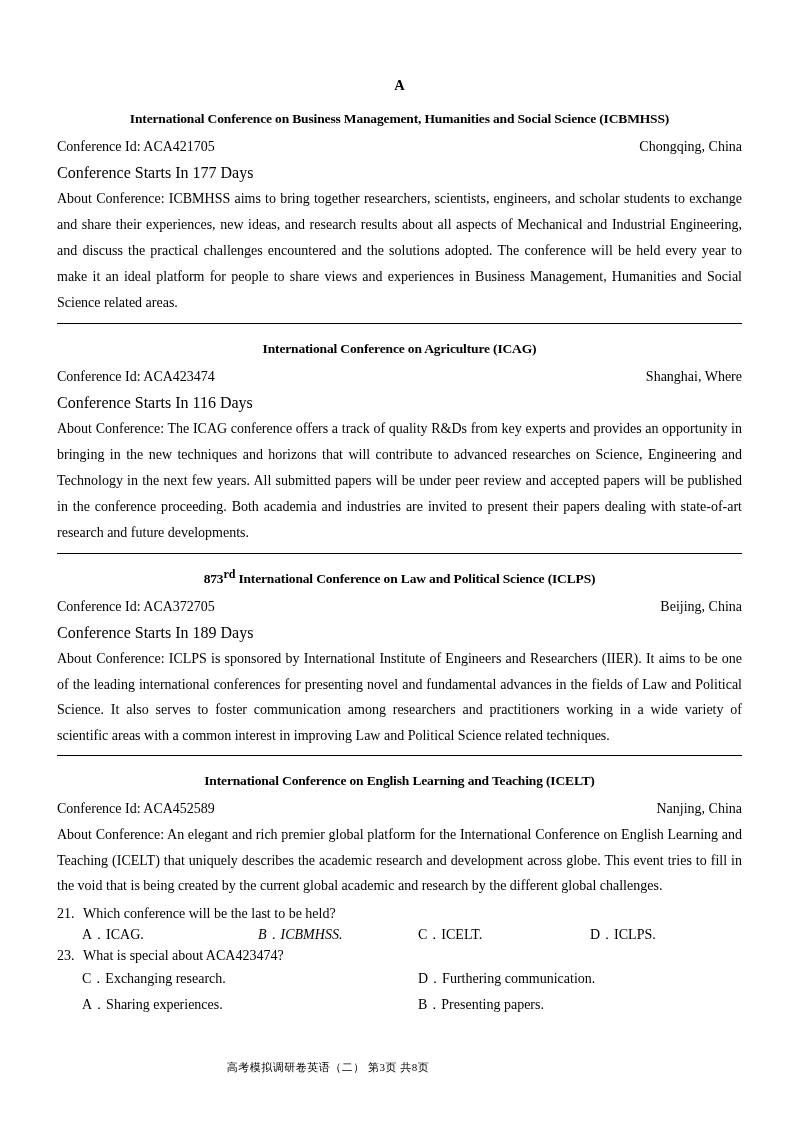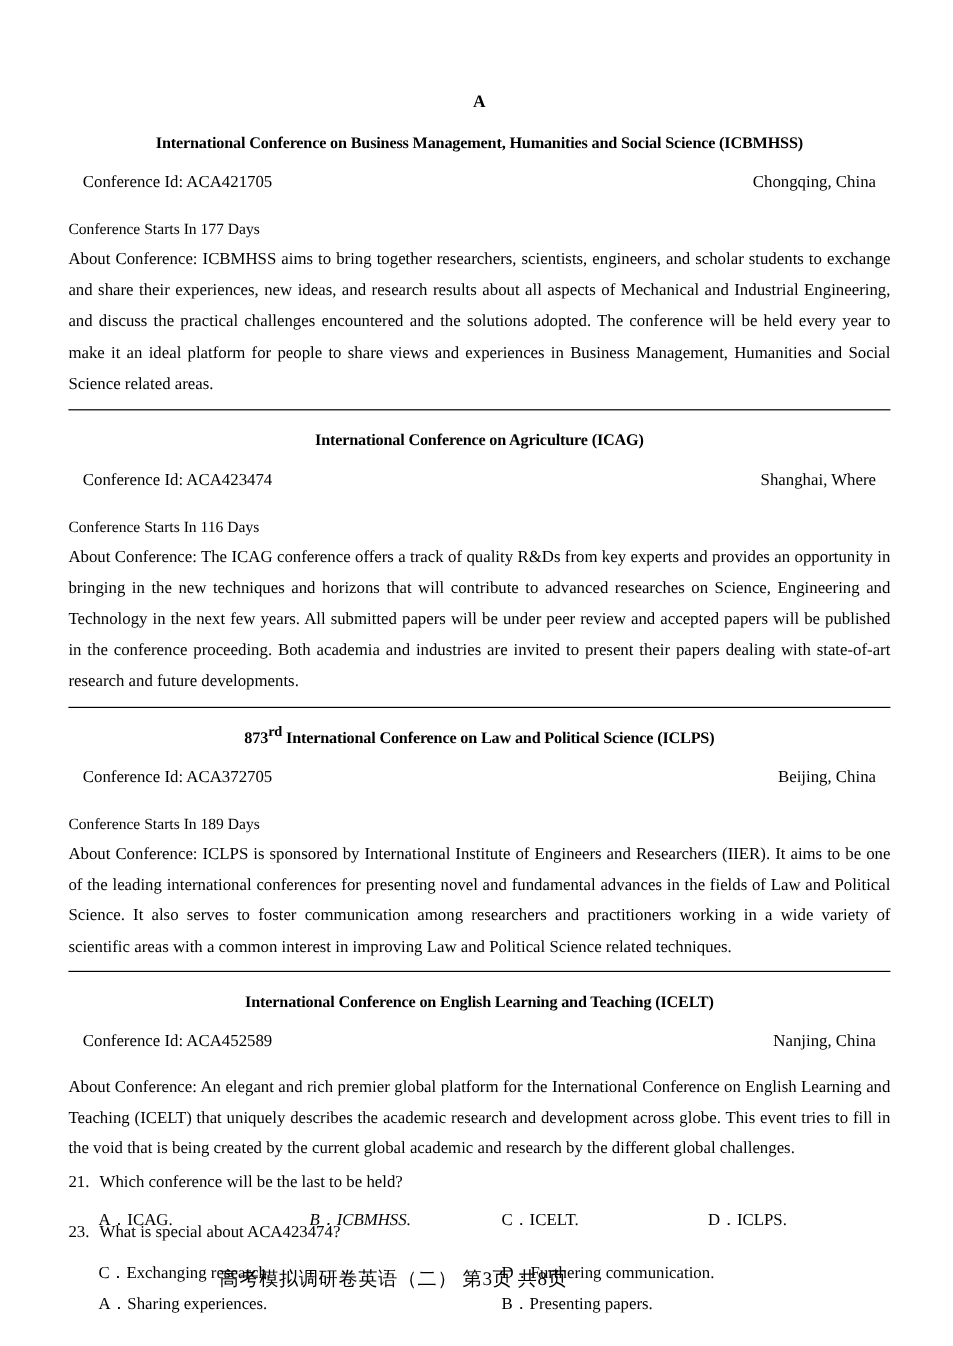--- a/index.html
+++ b/index.html
@@ -50,27 +50,27 @@
     vertical-align: super;
     line-height: 0;
   }
 
   .meta-row {
     display: flex;
     justify-content: space-between;
     align-items: baseline;
     font-size: 14px;
     line-height: 26px;
-    margin: 12px;
+    margin: 0;
   }
   .meta-left { white-space: nowrap; }
   .meta-right { white-space: nowrap; }
 
   .meta-single {
-    font-size: 13px;
+    font-size: 16px;
     line-height: 26px;
     margin: 0;
   }
 
   .about {
     font-size: 14px;
     line-height: 26px;
     text-align: justify;
     text-justify: inter-word;
     margin: 0;
@@ -101,36 +101,35 @@
   .opts {
     position: relative;
     height: 21px;
     font-size: 14px;
     line-height: 21px;
   }
   .opts.two-col { height: 26px; line-height: 26px; }
   .opt {
     position: absolute;
     white-space: nowrap;
-    margin-top: 11px;
   }
   .opt.c1 { left: 25px; }
   .opt.c2 { left: 201px; font-style: italic; }
   .opt.c3 { left: 361px; }
   .opt.c4 { left: 533px; }
   .opt.h1 { left: 25px; }
   .opt.h2 { left: 361px; }
 
   .footer {
     position: absolute;
     left: 0;
     top: 1058px;
     width: 656px;
     text-align: center;
-    font-size: 16px;
+    font-size: 11px;
     line-height: 18px;
     font-family: "Liberation Serif", "DejaVu Serif", serif;
   }
   .footer .cn {
     letter-spacing: 0.5px;
   }
 </style>
 </head>
 <body>
 

